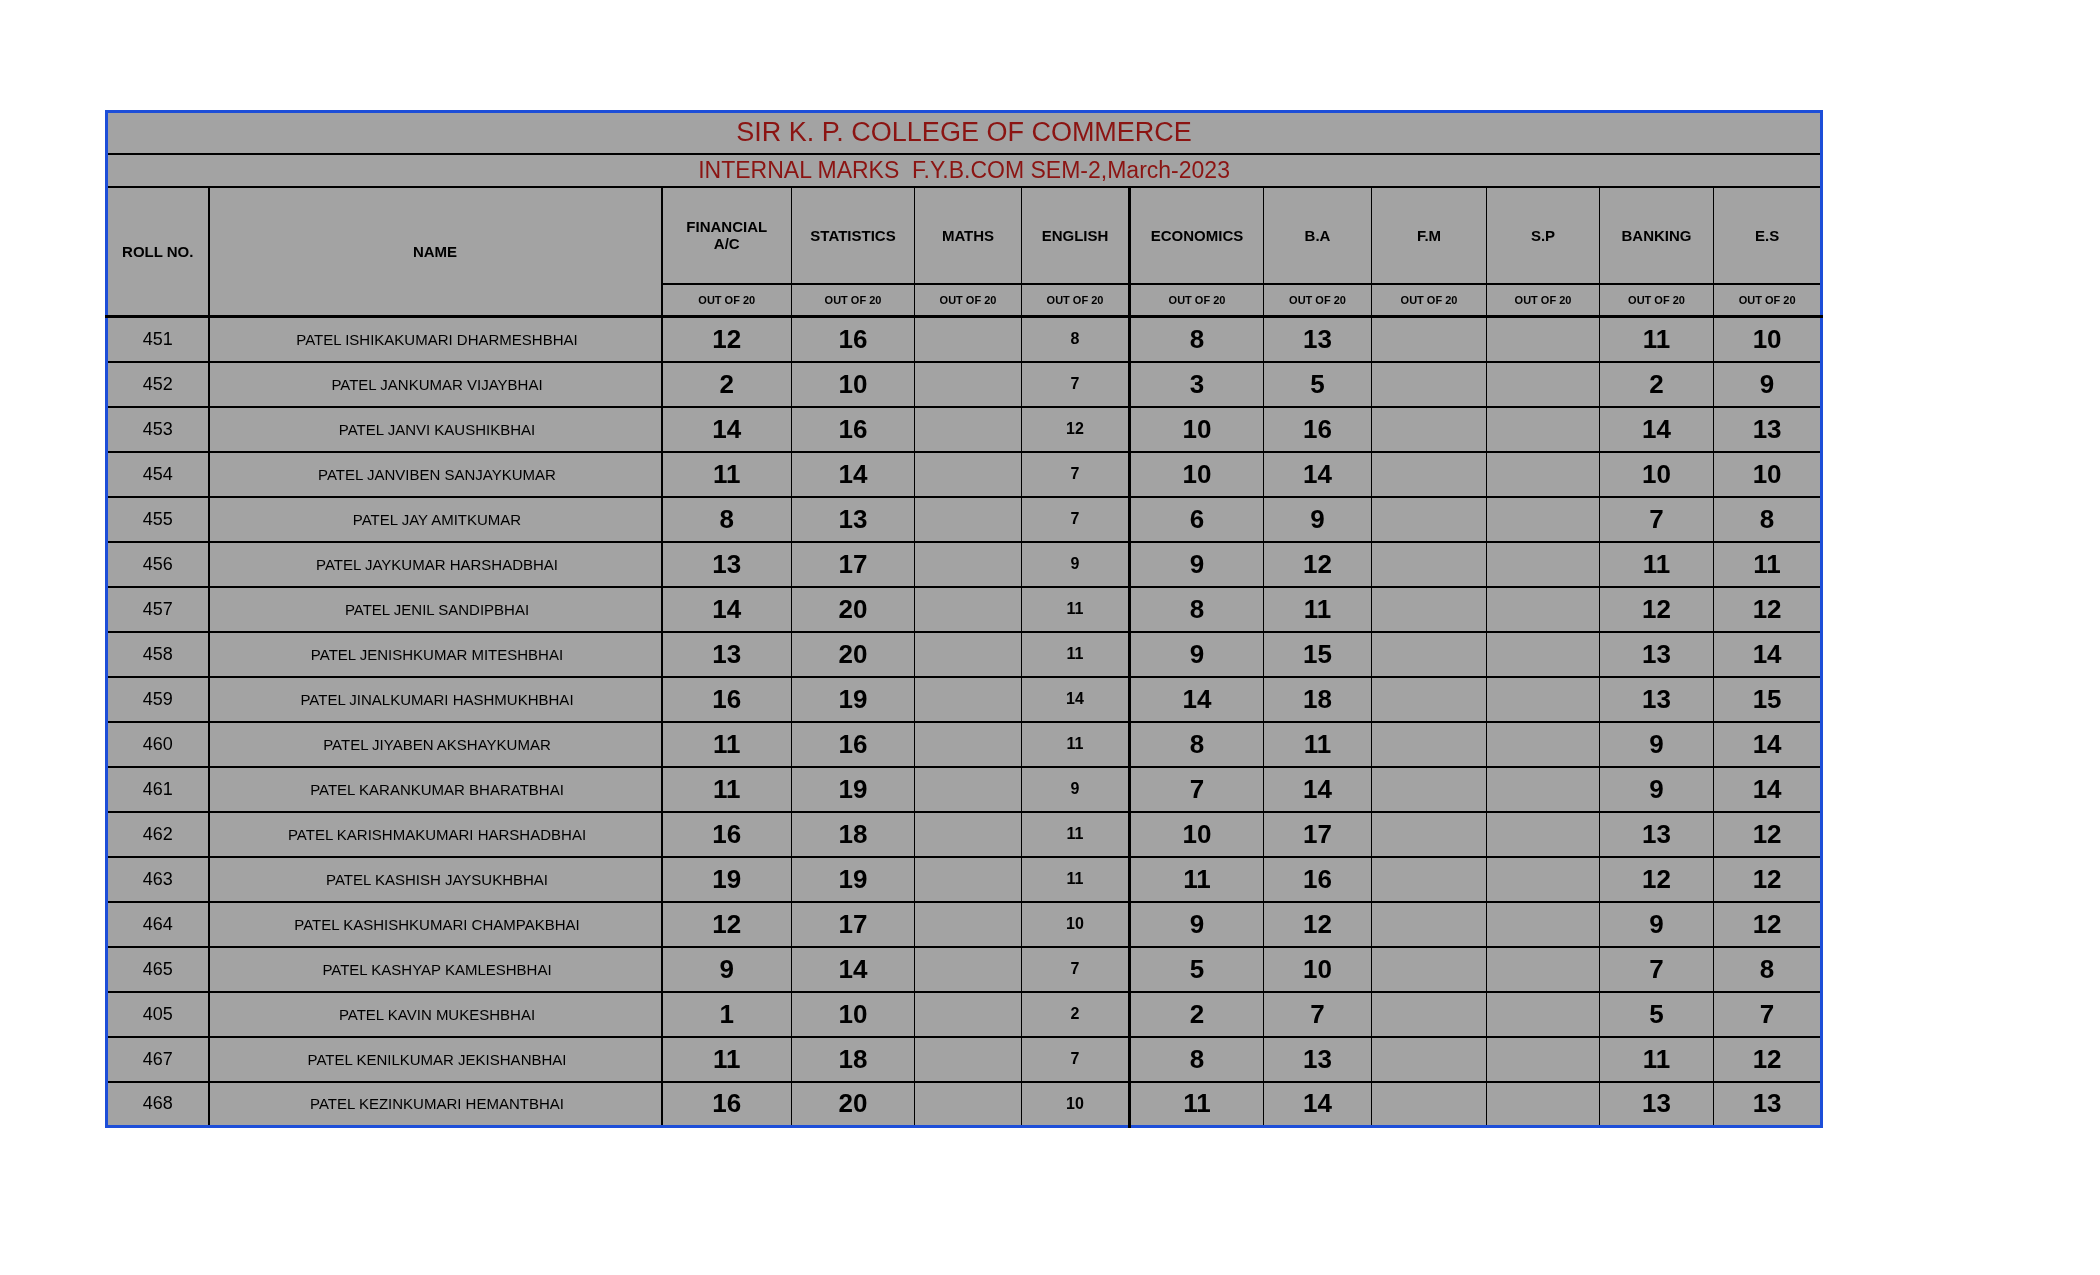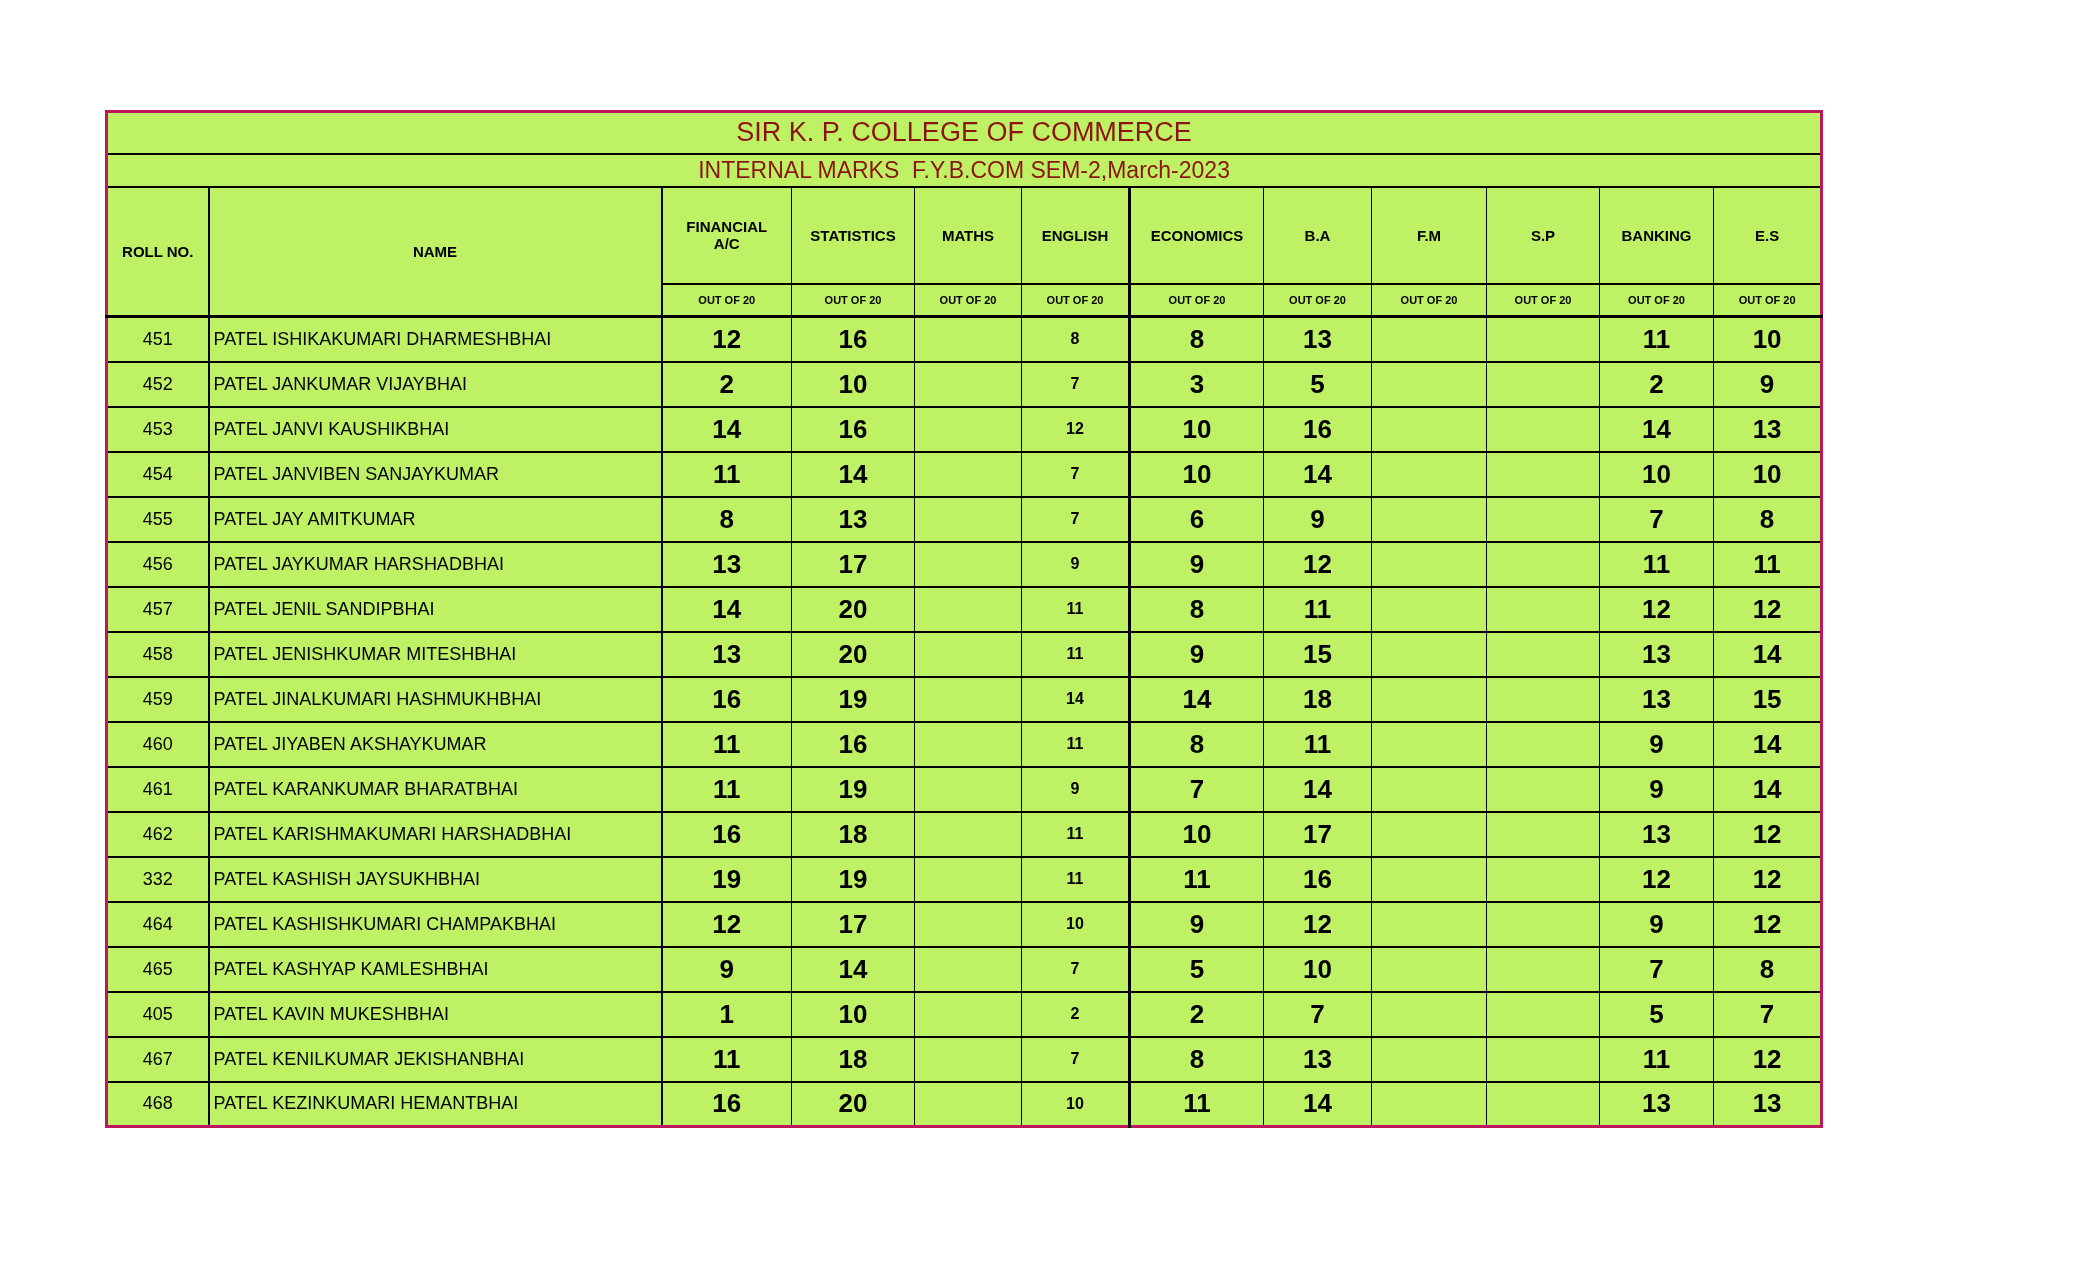--- a/index.html
+++ b/index.html
@@ -11,22 +11,22 @@
   }
   #sheet {
     position: absolute;
     left: 105px; top: 110px;
     width: 1715px;
   }
   table {
     border-collapse: collapse;
     table-layout: fixed;
     width: 1715px;
-    border: 3px solid #be185d;
-    background: #bef264;
+    border: 3px solid #1d4ed8;
+    background: #a3a3a3;
   }
   col.c0 { width: 102px; }
   col.c1 { width: 453px; }
   col.c2 { width: 130px; }
   col.c3 { width: 123px; }
   col.c4 { width: 107px; }
   col.c5 { width: 108px; }
   col.c6 { width: 134px; }
   col.c7 { width: 108px; }
   col.c8 { width: 115px; }
@@ -72,21 +72,21 @@
   tbody td {
     border-top: 2px solid #000;
     border-bottom: 2px solid #000;
     vertical-align: middle;
   }
   td.roll-cell {
     font-size: 18px; text-align: center;
     border-right: 2px solid #000;
   }
   td.name-cell {
-    font-size: 18px; text-align: left; padding-left: 4px;
+    font-size: 15px; text-align: center; padding-left: 4px;
     text-transform: uppercase;
     border-right: 2px solid #000;
     white-space: nowrap;
   }
   td.mark {
     font-size: 26px; font-weight: bold; text-align: center;
   }
   td.mark-small {
     font-size: 16px; font-weight: bold; text-align: center;
   }
@@ -311,21 +311,21 @@
           <td class="mark"></td>
           <td class="mark-small">11</td>
           <td class="mark thick-left">10</td>
           <td class="mark">17</td>
           <td class="mark"></td>
           <td class="mark"></td>
           <td class="mark">13</td>
           <td class="mark">12</td>
         </tr>
         <tr>
-          <td class="roll-cell">332</td>
+          <td class="roll-cell">463</td>
           <td class="name-cell">PATEL KASHISH JAYSUKHBHAI</td>
           <td class="mark">19</td>
           <td class="mark">19</td>
           <td class="mark"></td>
           <td class="mark-small">11</td>
           <td class="mark thick-left">11</td>
           <td class="mark">16</td>
           <td class="mark"></td>
           <td class="mark"></td>
           <td class="mark">12</td>

